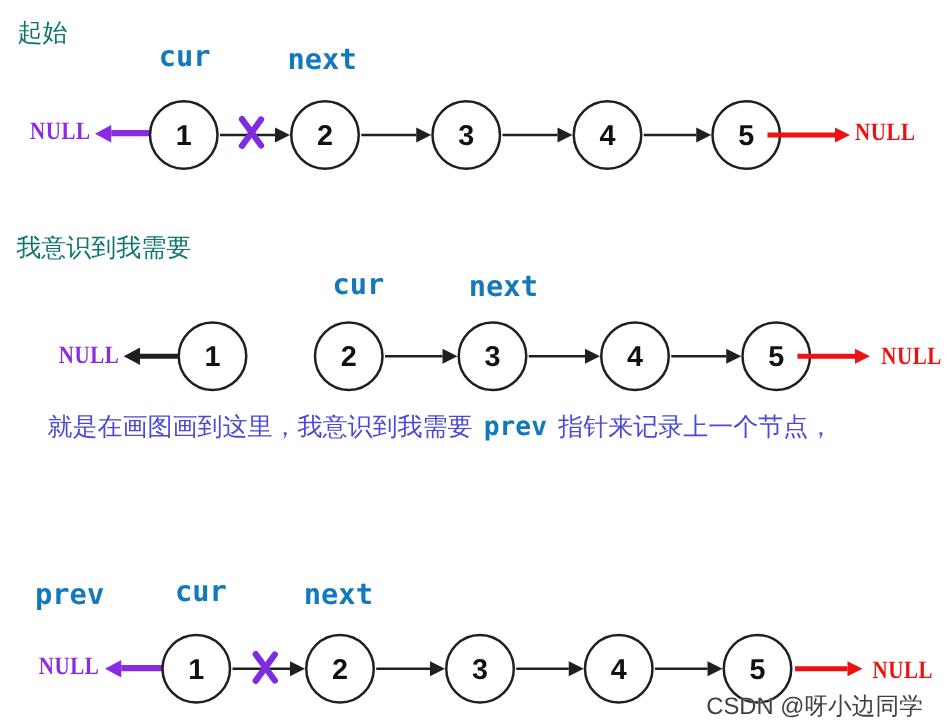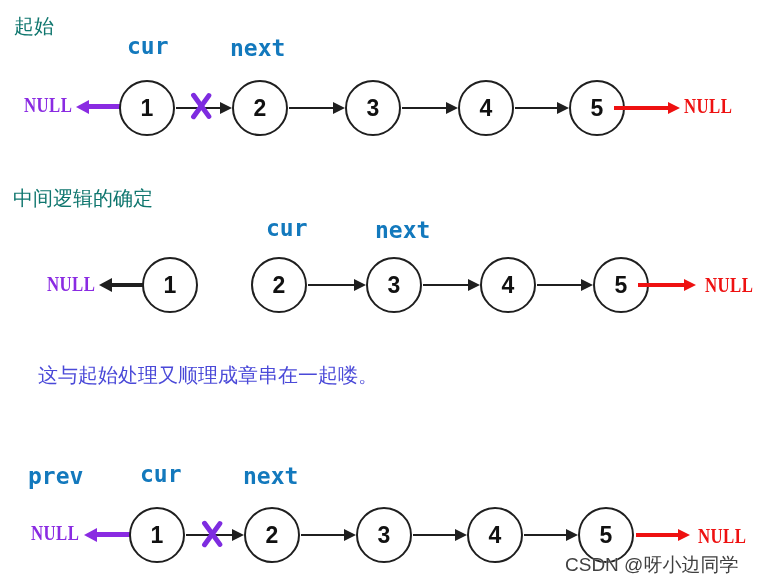--- a/index.html
+++ b/index.html
@@ -77,39 +77,39 @@
   <div class="node" style="left:232px;top:80px">2</div>
   <div class="arrow right" style="left:289px;top:107px;width:44px"></div>
   <div class="node" style="left:345px;top:80px">3</div>
   <div class="arrow right" style="left:402px;top:107px;width:44px"></div>
   <div class="node" style="left:458px;top:80px">4</div>
   <div class="arrow right" style="left:515px;top:107px;width:42px"></div>
   <div class="node" style="left:569px;top:80px">5</div>
   <div class="arrow right a-red" style="left:614px;top:106px;width:54px"></div>
   <div class="nulltext red" style="left:684px;top:95px">NULL</div>
 
-  <div class="heading" style="left:13px;top:185px">中间逻辑的确定</div>
+  <div class="heading" style="left:13px;top:185px">我意识到我需要</div>
   <div class="ptr" style="left:266px;top:215px">cur</div>
   <div class="ptr" style="left:375px;top:217px">next</div>
 
   <div class="nulltext purple" style="left:47px;top:273px">NULL</div>
   <div class="arrow left a-thick" style="left:112px;top:283px;width:36px"></div>
 
   <div class="node" style="left:142px;top:257px">1</div>
   <div class="node" style="left:251px;top:257px">2</div>
   <div class="arrow right" style="left:308px;top:284px;width:46px"></div>
   <div class="node" style="left:366px;top:257px">3</div>
   <div class="arrow right" style="left:423px;top:284px;width:45px"></div>
   <div class="node" style="left:480px;top:257px">4</div>
   <div class="arrow right" style="left:537px;top:284px;width:44px"></div>
   <div class="node" style="left:593px;top:257px">5</div>
   <div class="arrow right a-red" style="left:638px;top:283px;width:46px"></div>
   <div class="nulltext red" style="left:705px;top:274px">NULL</div>
 
-  <div class="note" style="left:38px;top:362px">这与起始处理又顺理成章串在一起喽。</div>
+  <div class="note" style="left:38px;top:328px"><span>就是在画图画到这里，我意识到我需要</span><span class="kw">prev</span><span>指针来记录上一个节点，</span></div>
 
   <div class="ptr" style="left:28px;top:463px">prev</div>
   <div class="ptr" style="left:140px;top:461px">cur</div>
   <div class="ptr" style="left:243px;top:463px">next</div>
 
   <div class="nulltext purple" style="left:31px;top:522px">NULL</div>
   <div class="arrow left a-purple" style="left:97px;top:532px;width:44px"></div>
 
   <div class="node" style="left:129px;top:507px">1</div>
   <div class="arrow right" style="left:186px;top:534px;width:46px"></div>

